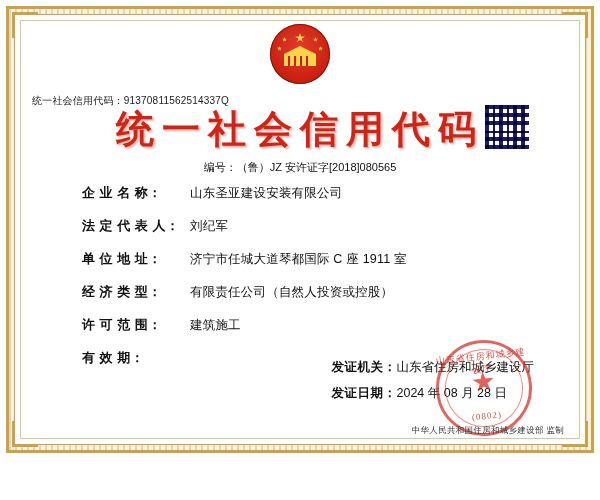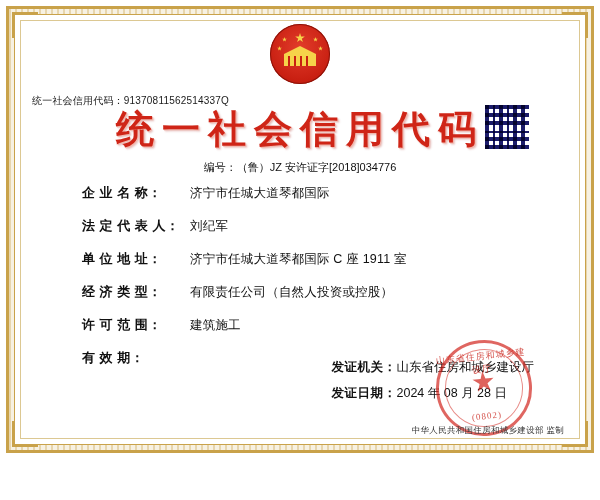--- a/index.html
+++ b/index.html
@@ -317,28 +317,28 @@
 
     <div class="credit-code">
       <span>统一社会信用代码：</span><span>91370811562514337Q</span>
     </div>
 
     <div class="title">统一社会信用代码</div>
 
     <div class="qr"></div>
 
     <div class="cert-no">
-      <span>编号：</span><span>（鲁）JZ 安许证字[2018]034776</span>
+      <span>编号：</span><span>（鲁）JZ 安许证字[2018]080565</span>
     </div>
 
     <div class="fields">
 
       <div class="row">
         <div class="label">企 业 名 称：</div>
-        <div class="value">济宁市任城大道琴都国际</div>
+        <div class="value">山东圣亚建设安装有限公司</div>
       </div>
 
       <div class="row">
         <div class="label">法 定 代 表 人：</div>
         <div class="value">刘纪军</div>
       </div>
 
       <div class="row">
         <div class="label">单 位 地 址：</div>
         <div class="value">济宁市任城大道琴都国际 C 座 1911 室</div>

